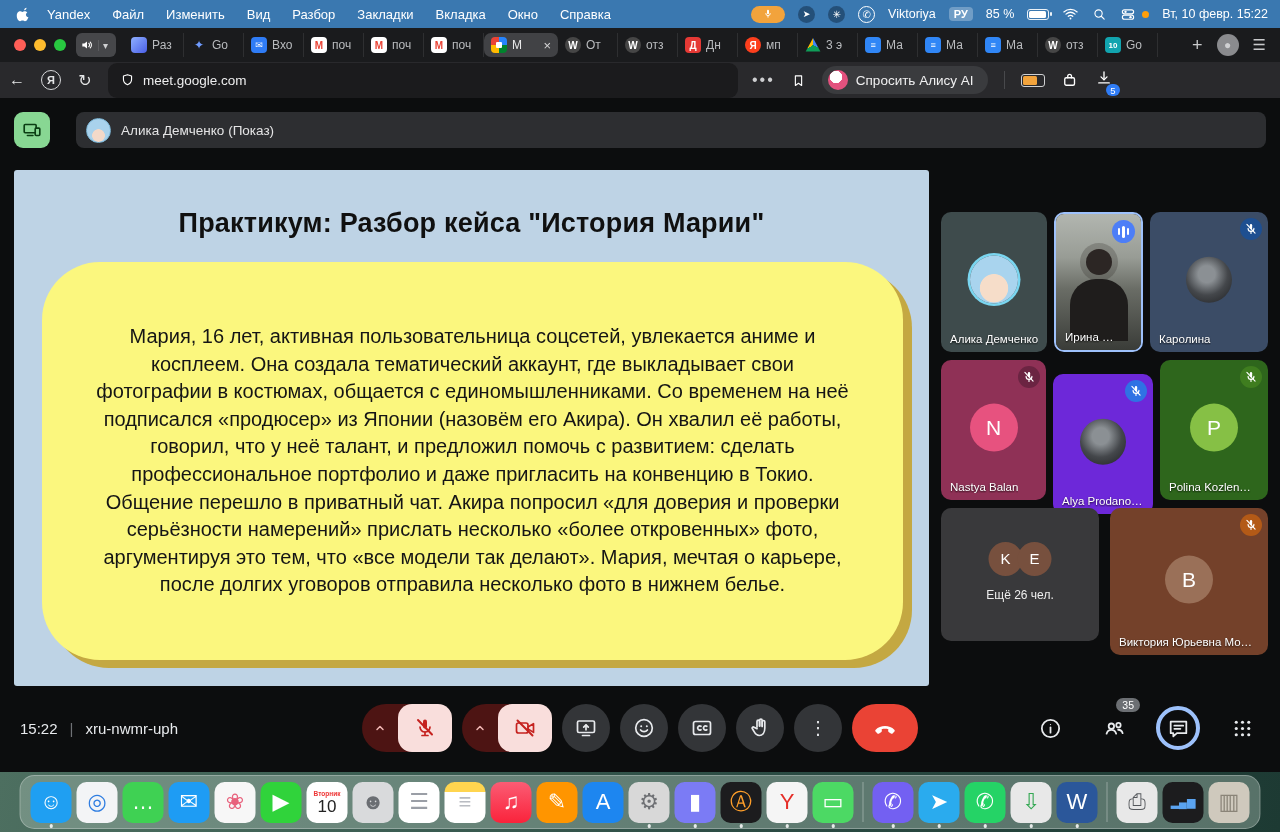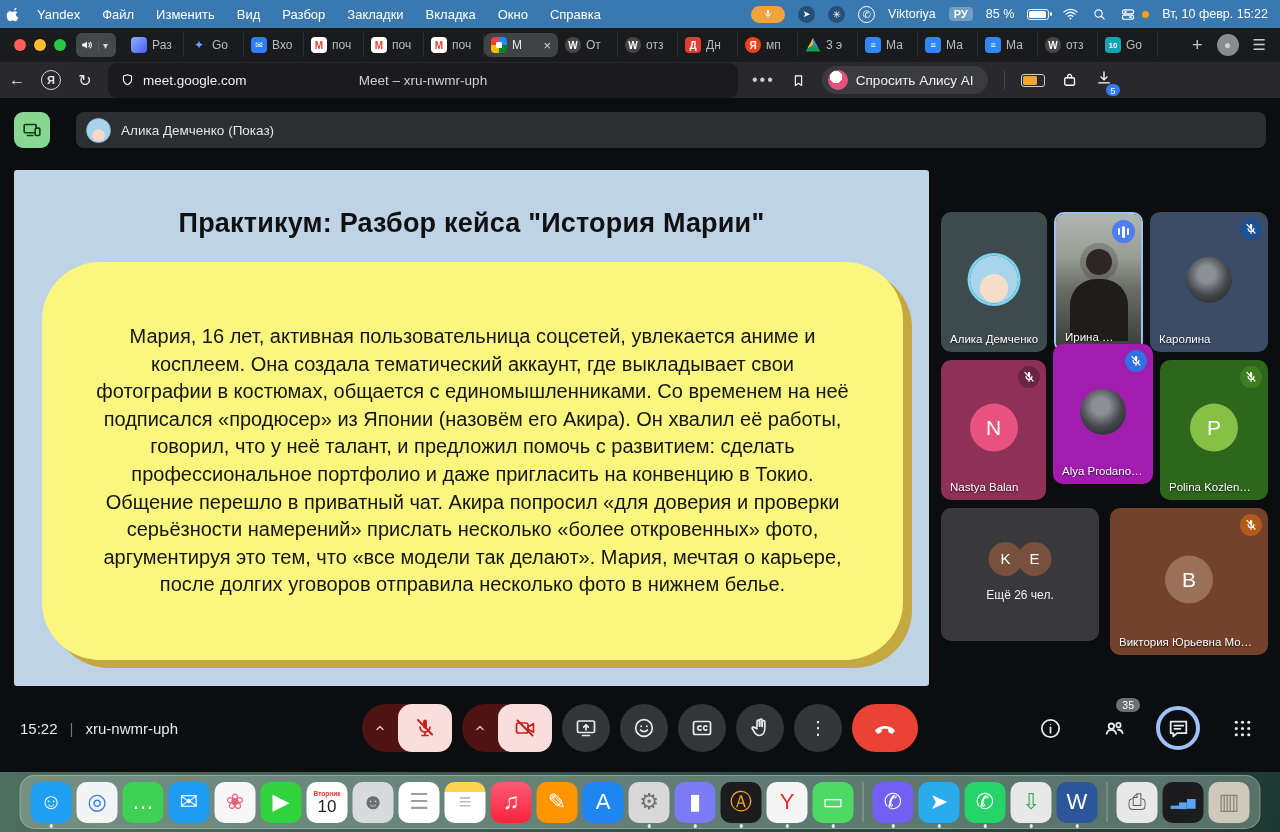--- a/index.html
+++ b/index.html
@@ -2,21 +2,21 @@
 <html><head>
 <meta charset="utf-8">
 <style>
   html,body{margin:0;padding:0;background:#000;}
   *{box-sizing:border-box;font-family:"Liberation Sans","DejaVu Sans",sans-serif;}
   #screen{position:relative;width:1280px;height:832px;overflow:hidden;background:#0c0d0e;}
 
   
   #menubar{position:absolute;left:0;top:0;width:1280px;height:28px;background:#3a78b0;
     display:flex;align-items:center;color:#fff;font-size:13px;}
-  #menu-left{display:flex;align-items:center;gap:0;}
+  #menu-left{display:flex;align-items:center;gap:0;padding-left:10px;}
   #menu-left .apple{width:26px;display:flex;justify-content:center;}
   #menu-left .mi{padding:0 11px;white-space:nowrap;}
   #menu-left .mi:first-of-type{font-weight:bold;}
   #menu-right{margin-left:auto;display:flex;align-items:center;gap:13px;padding-right:12px;font-size:12.5px;}
   .st-pill{background:#f2a33c;border-radius:9px;width:34px;height:17px;display:flex;align-items:center;justify-content:center;}
   .st-circ{width:17px;height:17px;border-radius:50%;background:rgba(10,30,55,.45);display:flex;align-items:center;justify-content:center;color:#fff;font-size:10px;}
   .st-circ.outline{background:transparent;border:1.4px solid #fff;font-size:10px;}
   .lang-badge{border-radius:4px;background:rgba(255,255,255,.28);padding:1px 5px;font-weight:bold;font-size:11px;}
   .battery{position:relative;width:22px;height:11px;border:1.4px solid rgba(255,255,255,.9);border-radius:3px;}
   .battery::after{content:"";position:absolute;right:-4px;top:2.5px;width:2px;height:4px;background:rgba(255,255,255,.9);border-radius:1px;}
@@ -270,21 +270,20 @@
     <span class="nav-ic">←</span>
     <span class="nav-ic">
         <span class="ya-home">Я</span>
       </span>
     <span class="nav-ic">↻</span>
     <div id="addr">
       <svg width="15" height="16" viewBox="0 0 24 24" class="mono">
           <path d="M12 3.5l6.5 2.2v5.1c0 4.3-2.7 7.4-6.5 8.7-3.8-1.3-6.5-4.4-6.5-8.7V5.7z"></path>
         </svg>
       <span class="url">meet.google.com</span>
-      <span class="ptitle">Meet – xru-nwmr-uph</span>
     </div>
     <div id="nav-right">
       <span style="color:#cdced0;letter-spacing:2px;">•••</span>
       <svg width="15" height="17" viewBox="0 0 24 24" class="mono">
           <path d="M7 4.5h10V20l-5-3.5L7 20z"></path>
         </svg>
       <span class="alisa">
         <span class="ic"></span>
         <span>Спросить Алису AI</span>
       </span>
@@ -360,21 +359,21 @@
           <span class="mute" style="background: rgb(107, 36, 66);">
             <svg viewBox="0 0 24 24" style="stroke:#fff;fill:none;stroke-width:2;stroke-linecap:round;">
               <rect x="10" y="3.5" width="4" height="9" rx="2" fill="#fff" stroke="none"></rect>
               <path d="M7 11a5 5 0 0 0 10 0"></path>
               <line x1="12" y1="16" x2="12" y2="19.5"></line>
               <line x1="5" y1="4" x2="19" y2="19"></line>
             </svg>
           </span>
           <span class="nm">Nastya Balan</span>
         </div>
-        <div class="tile" style="left: 1053px; top: 246px; width: 100px; height: 140px; background: #a21caf;">
+        <div class="tile" style="left: 1053px; top: 276px; width: 100px; height: 140px; background: #6d28d9;">
           <div class="circ" style="width: 46px; height: 46px; background: radial-gradient(circle at 45% 38%, rgb(139, 144, 148) 0px, rgb(139, 144, 148) 22%, rgb(68, 71, 75) 55%, rgb(38, 40, 43) 90%);"></div>
           <span class="mute" style="background: rgb(47, 114, 228);">
             <svg viewBox="0 0 24 24" style="stroke:#fff;fill:none;stroke-width:2;stroke-linecap:round;">
               <rect x="10" y="3.5" width="4" height="9" rx="2" fill="#fff" stroke="none"></rect>
               <path d="M7 11a5 5 0 0 0 10 0"></path>
               <line x1="12" y1="16" x2="12" y2="19.5"></line>
               <line x1="5" y1="4" x2="19" y2="19"></line>
             </svg>
           </span>
           <span class="nm">Alya Prodano…</span>

